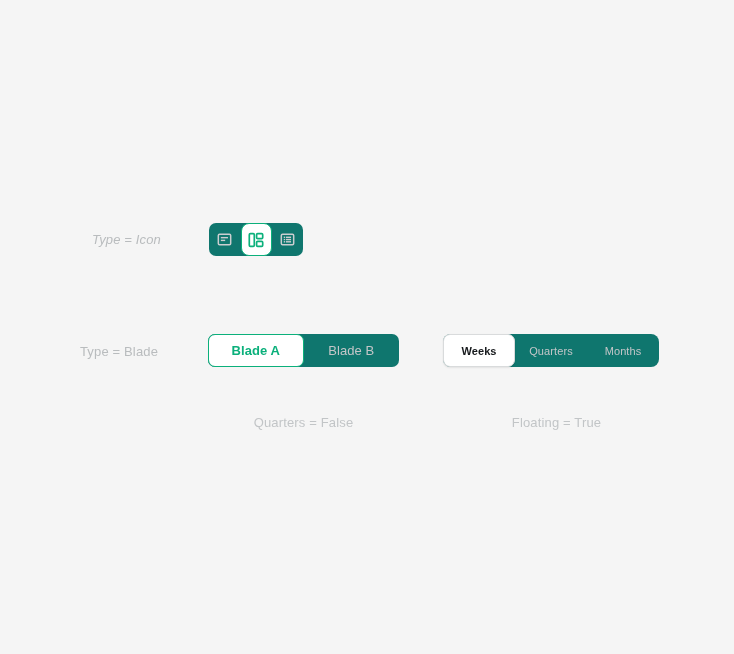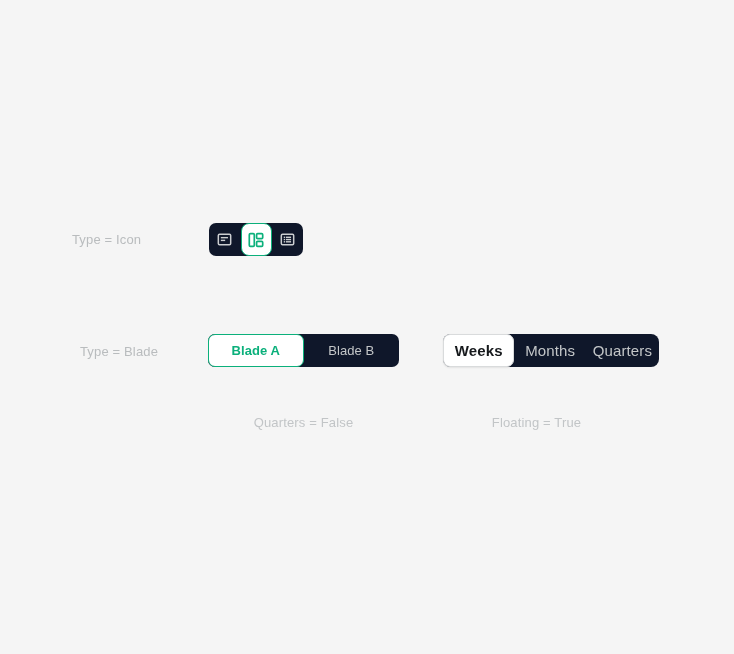--- a/index.html
+++ b/index.html
@@ -24,43 +24,43 @@
 
   
   .row-label {
     position: absolute;
     font-size: 13px;
     color: #b9bcbe;
     letter-spacing: 0.15px;
     white-space: nowrap;
     line-height: 1;
   }
-  #label-type-icon  { left: 72px; top: 233px; }
+  #label-type-icon  { left: 92px; top: 233px; font-style: italic; }
   #label-type-label { left: 80px; top: 345px; }
 
   
   .caption {
     position: absolute;
     font-size: 13px;
     color: #c2c5c7;
     letter-spacing: 0.15px;
     white-space: nowrap;
     line-height: 1;
     text-align: center;
   }
   #caption-floating-false { left: 228px; top: 416px; width: 151px; }
-  #caption-floating-true  { left: 461px; top: 416px; width: 151px; }
+  #caption-floating-true  { left: 481px; top: 416px; width: 151px; }
 
   
   .segmented {
     position: absolute;
     display: flex;
     align-items: center;
     box-sizing: border-box;
-    background: #0f172a;
+    background: #0f766e;
     border-radius: 7px;
   }
 
   
   #seg-icon {
     left: 209px;
     top: 223px;
     width: 94px;
     height: 33px;
     padding: 0;
@@ -127,21 +127,21 @@
     border-radius: 8px;
     padding: 0;
   }
   .period-seg {
     flex: 1 1 0;
     height: 33px;
     display: flex;
     align-items: center;
     justify-content: center;
     box-sizing: border-box;
-    font-size: 15px;
+    font-size: 11px;
     letter-spacing: 0.1px;
     color: #c3c6c8;
     background: transparent;
     border: 1px solid transparent;
     border-radius: 7px;
     cursor: pointer;
     white-space: nowrap;
     font-family: "Liberation Sans", sans-serif;
   }
   .period-seg.selected {
@@ -198,20 +198,20 @@
 
   <div class="row-label" id="label-type-label">Type = Blade</div>
 
   <div class="segmented" id="seg-blade">
     <button class="blade-seg selected">Blade A</button>
     <button class="blade-seg">Blade B</button>
   </div>
 
   <div class="segmented" id="seg-period">
     <button class="period-seg selected">Weeks</button>
+    <button class="period-seg">Quarters</button>
     <button class="period-seg">Months</button>
-    <button class="period-seg">Quarters</button>
   </div>
 
   <div class="caption" id="caption-floating-false">Quarters = False</div>
   <div class="caption" id="caption-floating-true">Floating = True</div>
 
 </div>
 
 </body></html>

